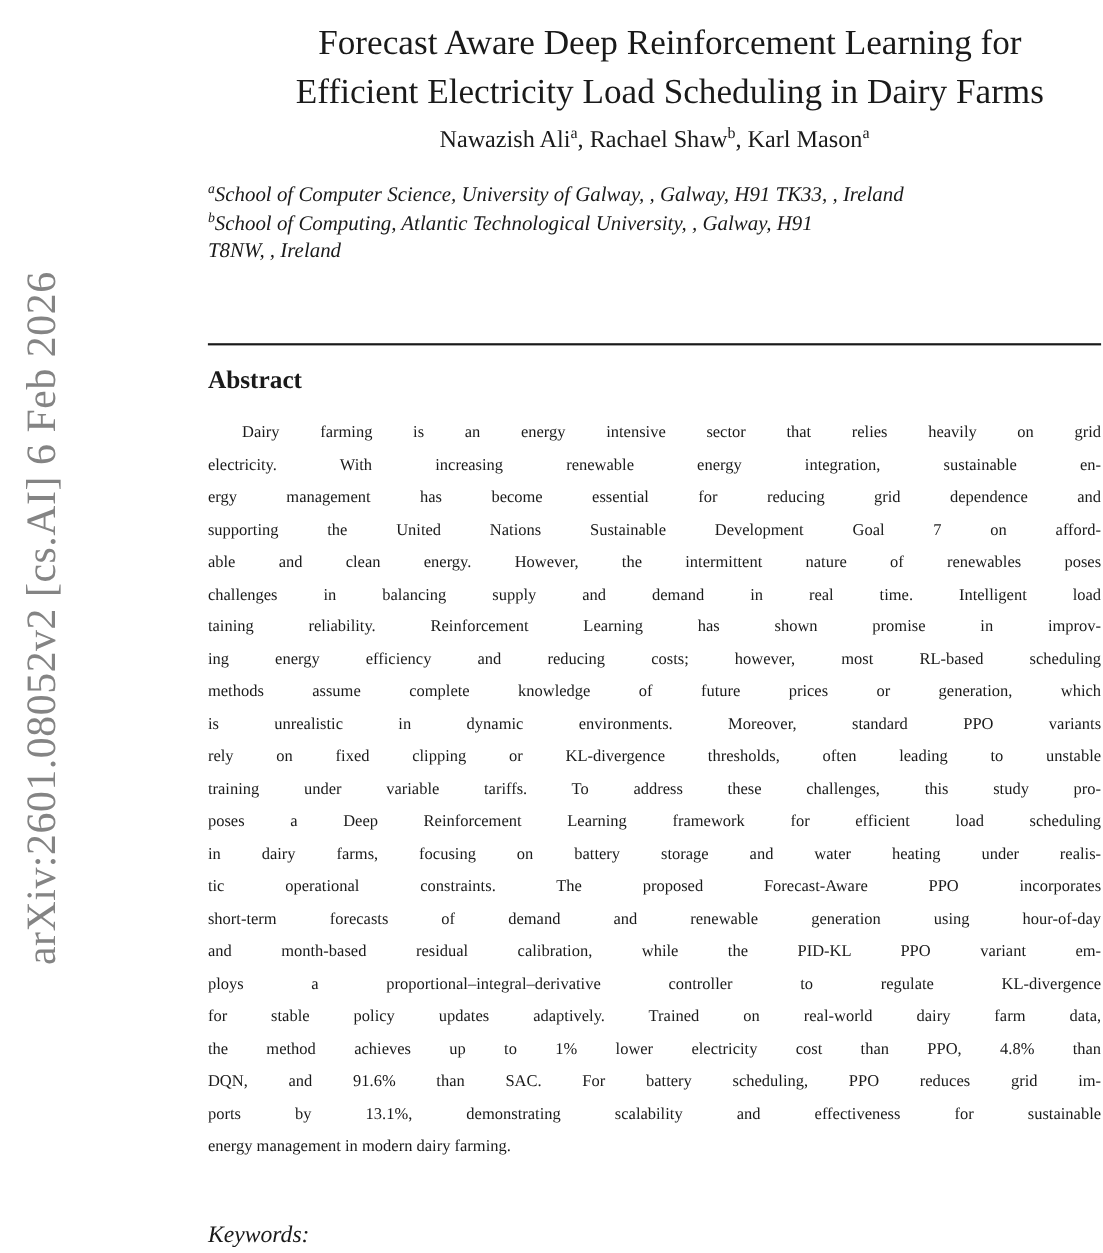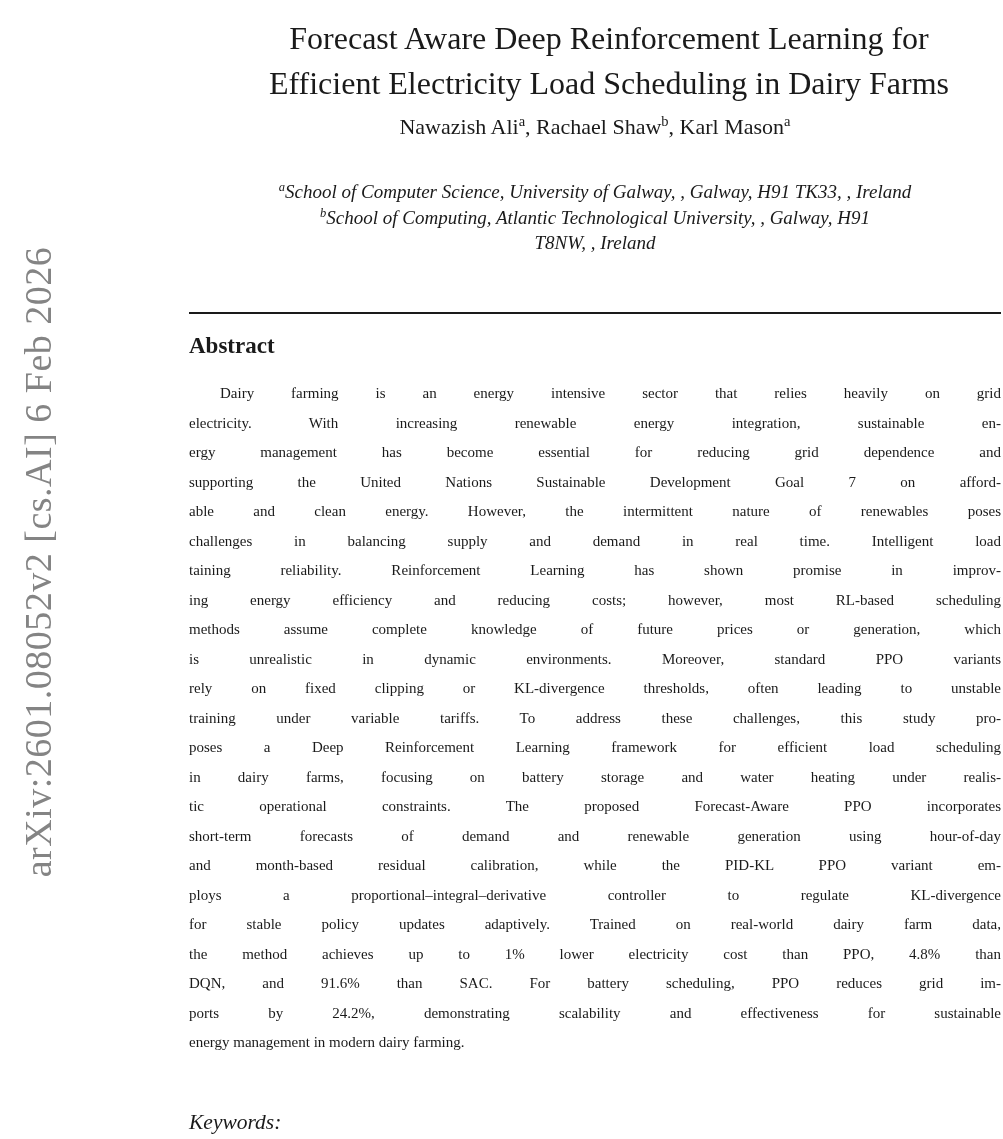--- a/index.html
+++ b/index.html
@@ -49,24 +49,24 @@
     position: absolute;
     top: 112px;
     left: 0;
     width: 100%;
     text-align: center;
     font-size: 22px;
     line-height: 30px;
   }
   .affiliations {
     position: absolute;
-    top: 179px;
+    top: 165px;
     left: 0;
     width: 100%;
-    text-align: center;
+    text-align: left;
     font-style: italic;
     font-size: 19px;
     line-height: 25.5px;
   }
   sup.sup-mark {
     font-size: 0.66em;
     vertical-align: super;
     line-height: 0;
   }
   .rule {
@@ -151,19 +151,19 @@
         <div class="abs-line">training under variable tariffs. To address these challenges, this study pro-</div>
         <div class="abs-line">poses a Deep Reinforcement Learning framework for efficient load scheduling</div>
         <div class="abs-line">in dairy farms, focusing on battery storage and water heating under realis-</div>
         <div class="abs-line">tic operational constraints. The proposed Forecast-Aware PPO incorporates</div>
         <div class="abs-line">short-term forecasts of demand and renewable generation using hour-of-day</div>
         <div class="abs-line">and month-based residual calibration, while the PID-KL PPO variant em-</div>
         <div class="abs-line">ploys a proportional–integral–derivative controller to regulate KL-divergence</div>
         <div class="abs-line">for stable policy updates adaptively. Trained on real-world dairy farm data,</div>
         <div class="abs-line">the method achieves up to 1% lower electricity cost than PPO, 4.8% than</div>
         <div class="abs-line">DQN, and 91.6% than SAC. For battery scheduling, PPO reduces grid im-</div>
-        <div class="abs-line">ports by 24.2%, demonstrating scalability and effectiveness for sustainable</div>
+        <div class="abs-line">ports by 13.1%, demonstrating scalability and effectiveness for sustainable</div>
         <div class="abs-line last">energy management in modern dairy farming.</div>
       </div>
 
     <div class="keywords">Keywords:</div>
   </div>
 </div>
 
 </body></html>

